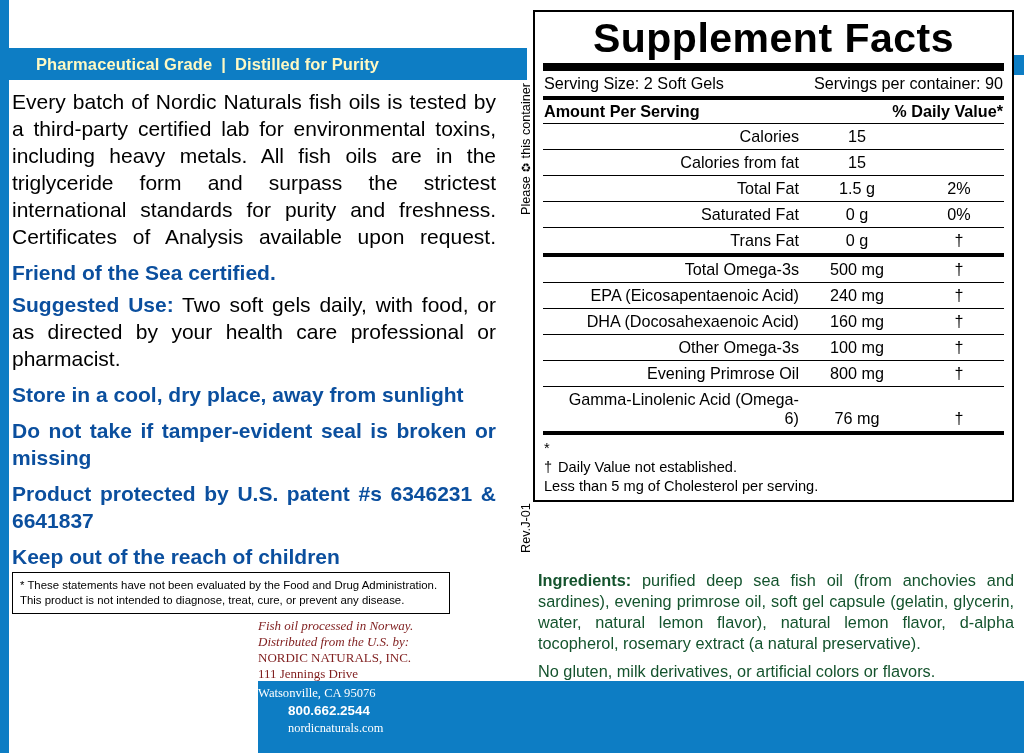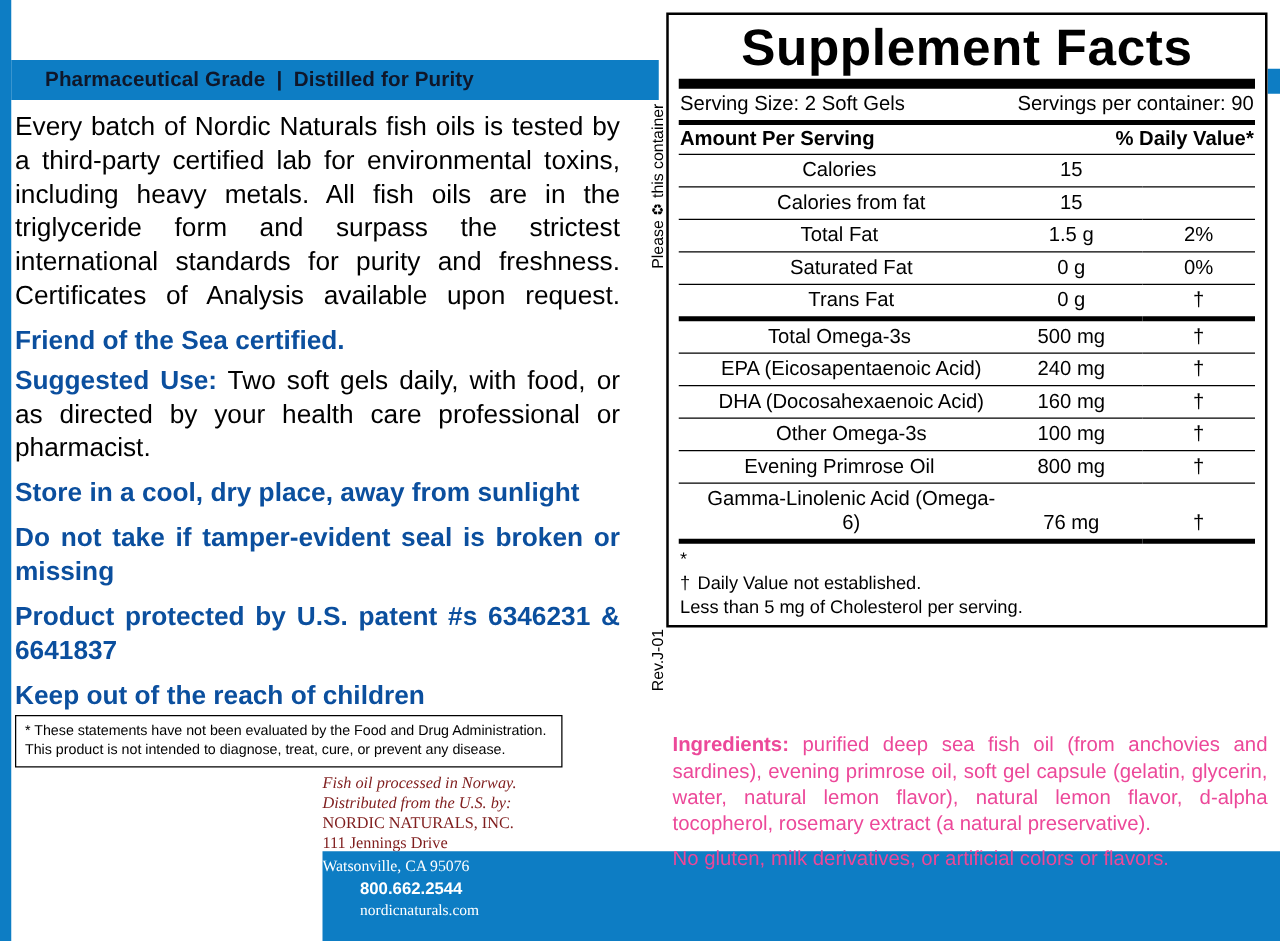--- a/index.html
+++ b/index.html
@@ -28,21 +28,21 @@
     width: 10px; height: 20px;
     background: #0d7dc4;
   }
 
   
   .banner {
     position: absolute;
     left: 9px; top: 48px;
     width: 518px; height: 32px;
     background: #0d7dc4;
-    color: #0f172a;
+    color: #fef9c3;
     font-size: 16.5px;
     font-weight: bold;
     display: flex;
     align-items: center;
     padding-left: 27px;
     box-sizing: border-box;
     letter-spacing: .1px;
   }
   .banner .sep {
     margin: 0 9px;
@@ -210,41 +210,41 @@
     width: 100%;
     border-collapse: collapse;
     font-size: 16.2px;
   }
   table.sf td {
     padding: 3px 1px 3px 1px;
     border-bottom: 1px solid #000;
     vertical-align: bottom;
   }
   table.sf tr.thick td { border-bottom: 4.5px solid #000; }
-  td.nm { text-align: center; }
+  td.nm { text-align: right; }
   td.nm.ind { padding-left: 20px; }
   td.amt { text-align: center; width: 112px; }
   td.dv  { text-align: center; width: 88px; }
 
   .sf-foot {
     font-size: 14.6px;
     line-height: 1.3;
     padding: 4px 1px 0 1px;
   }
   .sf-foot .fl { display: flex; }
   .sf-foot .sym { width: 14px; flex: none; }
 
   
   .ingredients {
     position: absolute;
-    left: 538px; top: 586px;
+    left: 538px; top: 570px;
     width: 476px;
     font-size: 16.3px;
     line-height: 1.28;
-    color: #ec4899;
+    color: #14532d;
   }
   .ingredients p { margin: 0; text-align: justify; }
   .ingredients p.last { margin-top: 8px; text-align: left; }
   .ing-label { font-weight: bold; }
 </style>
 </head>
 <body>
 
 <div class="left-edge"></div>
 <div class="right-edge"></div>

